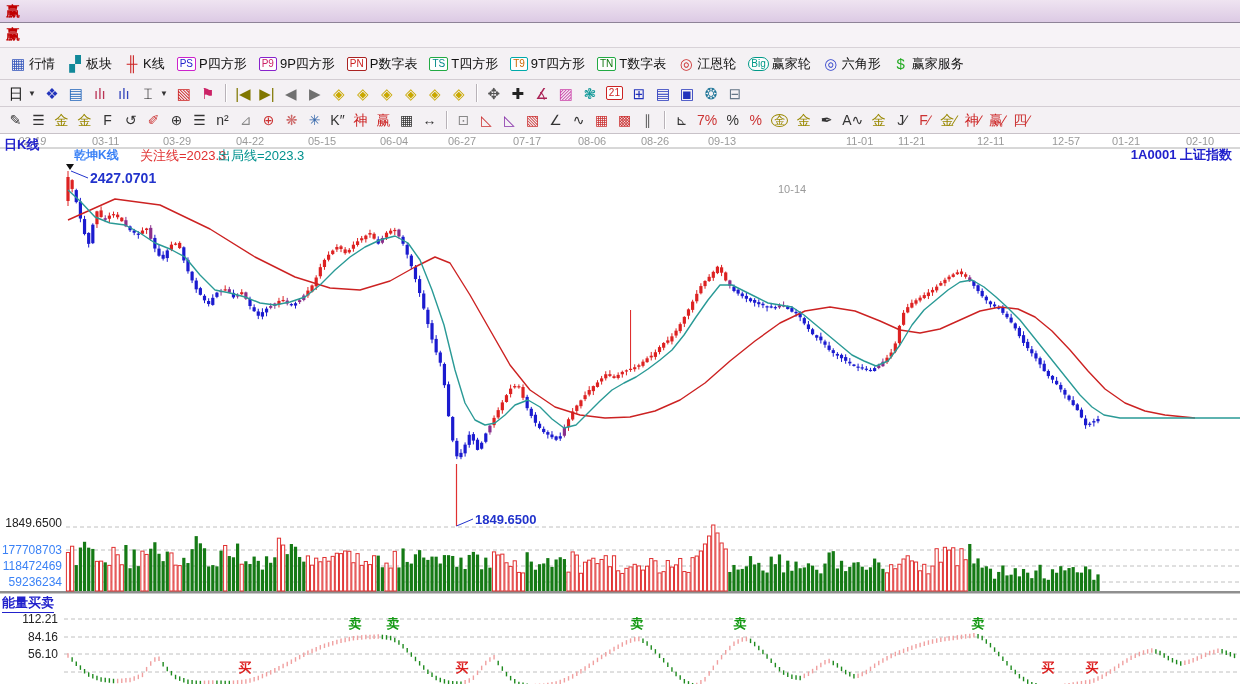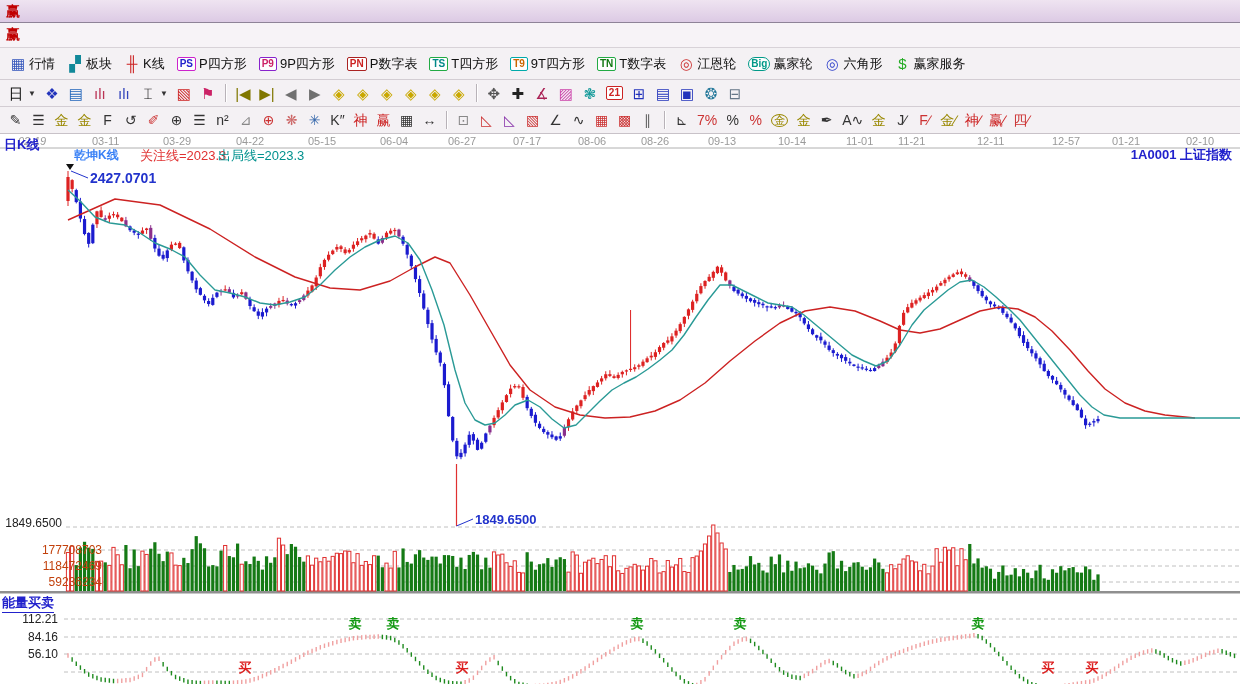--- a/index.html
+++ b/index.html
@@ -18,37 +18,37 @@
   
   .toolbar{display:flex;align-items:center;background:#f4f1f4;padding:0 4px;}
   .tb1{height:31px;border-bottom:1px solid #d3cdd3;}
   .tb2{height:26px;border-bottom:1px solid #d3cdd3;}
   .tb3{height:26px;border-bottom:1px solid #c8c2c8;}
   .tbtn{display:inline-flex;align-items:center;gap:3px;padding:1px 5px;border:1px solid transparent;
         font-size:13px;color:#111;background:transparent;cursor:default;white-space:nowrap;}
   .tb2 .tbtn,.tb3 .tbtn{padding:1px 3px;}
   .glyph{font-size:15px;line-height:1;display:inline-block;min-width:16px;text-align:center;}
   .tb3 .glyph{font-size:14px;min-width:15px;}
-  .badge{font-size:10px;font-weight:bold;line-height:1;padding:1px 2px;border:1px solid;border-radius:2px;background:#fefefe;text-align:center;}
+  .badge{font-size:10px;font-weight:normal;line-height:1;padding:1px 2px;border:1px solid;border-radius:2px;background:#fefefe;text-align:center;}
   .badge.round{border-radius:8px;}
   .dd{font-size:8px;color:#333;margin-left:1px;}
   .sep{width:1px;height:18px;background:#b8b2b8;margin:0 5px;box-shadow:1px 0 0 #fff;}
   
   .chart{position:relative;width:1240px;height:555px;background:#fff;}
   .chart svg{position:absolute;left:0;top:0;}
   .clabel{position:absolute;white-space:nowrap;}
   .pane-title{left:4px;top:2px;color:#2222cc;font-size:13px;font-weight:bold;}
   .qiankun{left:74px;top:13px;color:#3b82f6;font-size:12px;font-weight:bold;}
   .attention{left:140px;top:13px;color:#e03030;font-size:13px;}
   .exitline{left:218px;top:13px;color:#00918e;font-size:13px;}
   .high-ann{left:90px;top:36px;color:#2233cc;font-size:14px;font-weight:bold;}
   .low-ann{left:475px;top:378px;color:#2233cc;font-size:13px;font-weight:bold;}
   .symbol{right:8px;top:12px;color:#2222cc;font-size:13px;font-weight:bold;}
   .axis-low{left:0;top:382px;width:62px;text-align:right;color:#222;font-size:12px;font-family:"Liberation Sans",sans-serif;}
-  .vol-axis span{position:absolute;left:0;width:62px;text-align:right;color:#c2410c;font-size:12px;margin-left:40px;}
+  .vol-axis span{position:absolute;left:0;width:62px;text-align:right;color:#3b82f6;font-size:12px;}
   .ind-title{left:2px;top:460px;color:#2222cc;font-size:13px;font-weight:bold;border-bottom:1px solid #2222cc;}
   .ind-axis span{position:absolute;left:0;width:58px;text-align:right;color:#222;font-size:12px;}
   .date-axis span{position:absolute;top:1px;color:#9a9a9a;font-size:11px;}
   .signal{position:absolute;font-size:13px;font-weight:bold;transform:translateX(-50%);}
   .signal.sell{color:#159a15;top:481px;}
   .signal.buy{color:#dd2222;top:525px;}
 </style>
 </head>
 <body>
 
@@ -1401,21 +1401,21 @@
         <span style="left: 92px;">03-11</span>
         <span style="left: 163px;">03-29</span>
         <span style="left: 236px;">04-22</span>
         <span style="left: 308px;">05-15</span>
         <span style="left: 380px;">06-04</span>
         <span style="left: 448px;">06-27</span>
         <span style="left: 513px;">07-17</span>
         <span style="left: 578px;">08-06</span>
         <span style="left: 641px;">08-26</span>
         <span style="left: 708px;">09-13</span>
-        <span style="left: 778px;">10-14</span>
+        <span style="left: 778px; margin-top: 48px;">10-14</span>
         <span style="left: 846px;">11-01</span>
         <span style="left: 898px;">11-21</span>
         <span style="left: 977px;">12-11</span>
         <span style="left: 1052px;">12-57</span>
         <span style="left: 1112px;">01-21</span>
         <span style="left: 1186px;">02-10</span>
       </div>
 
     <span class="clabel pane-title">日K线</span>
     <span class="clabel qiankun">乾坤K线</span>

